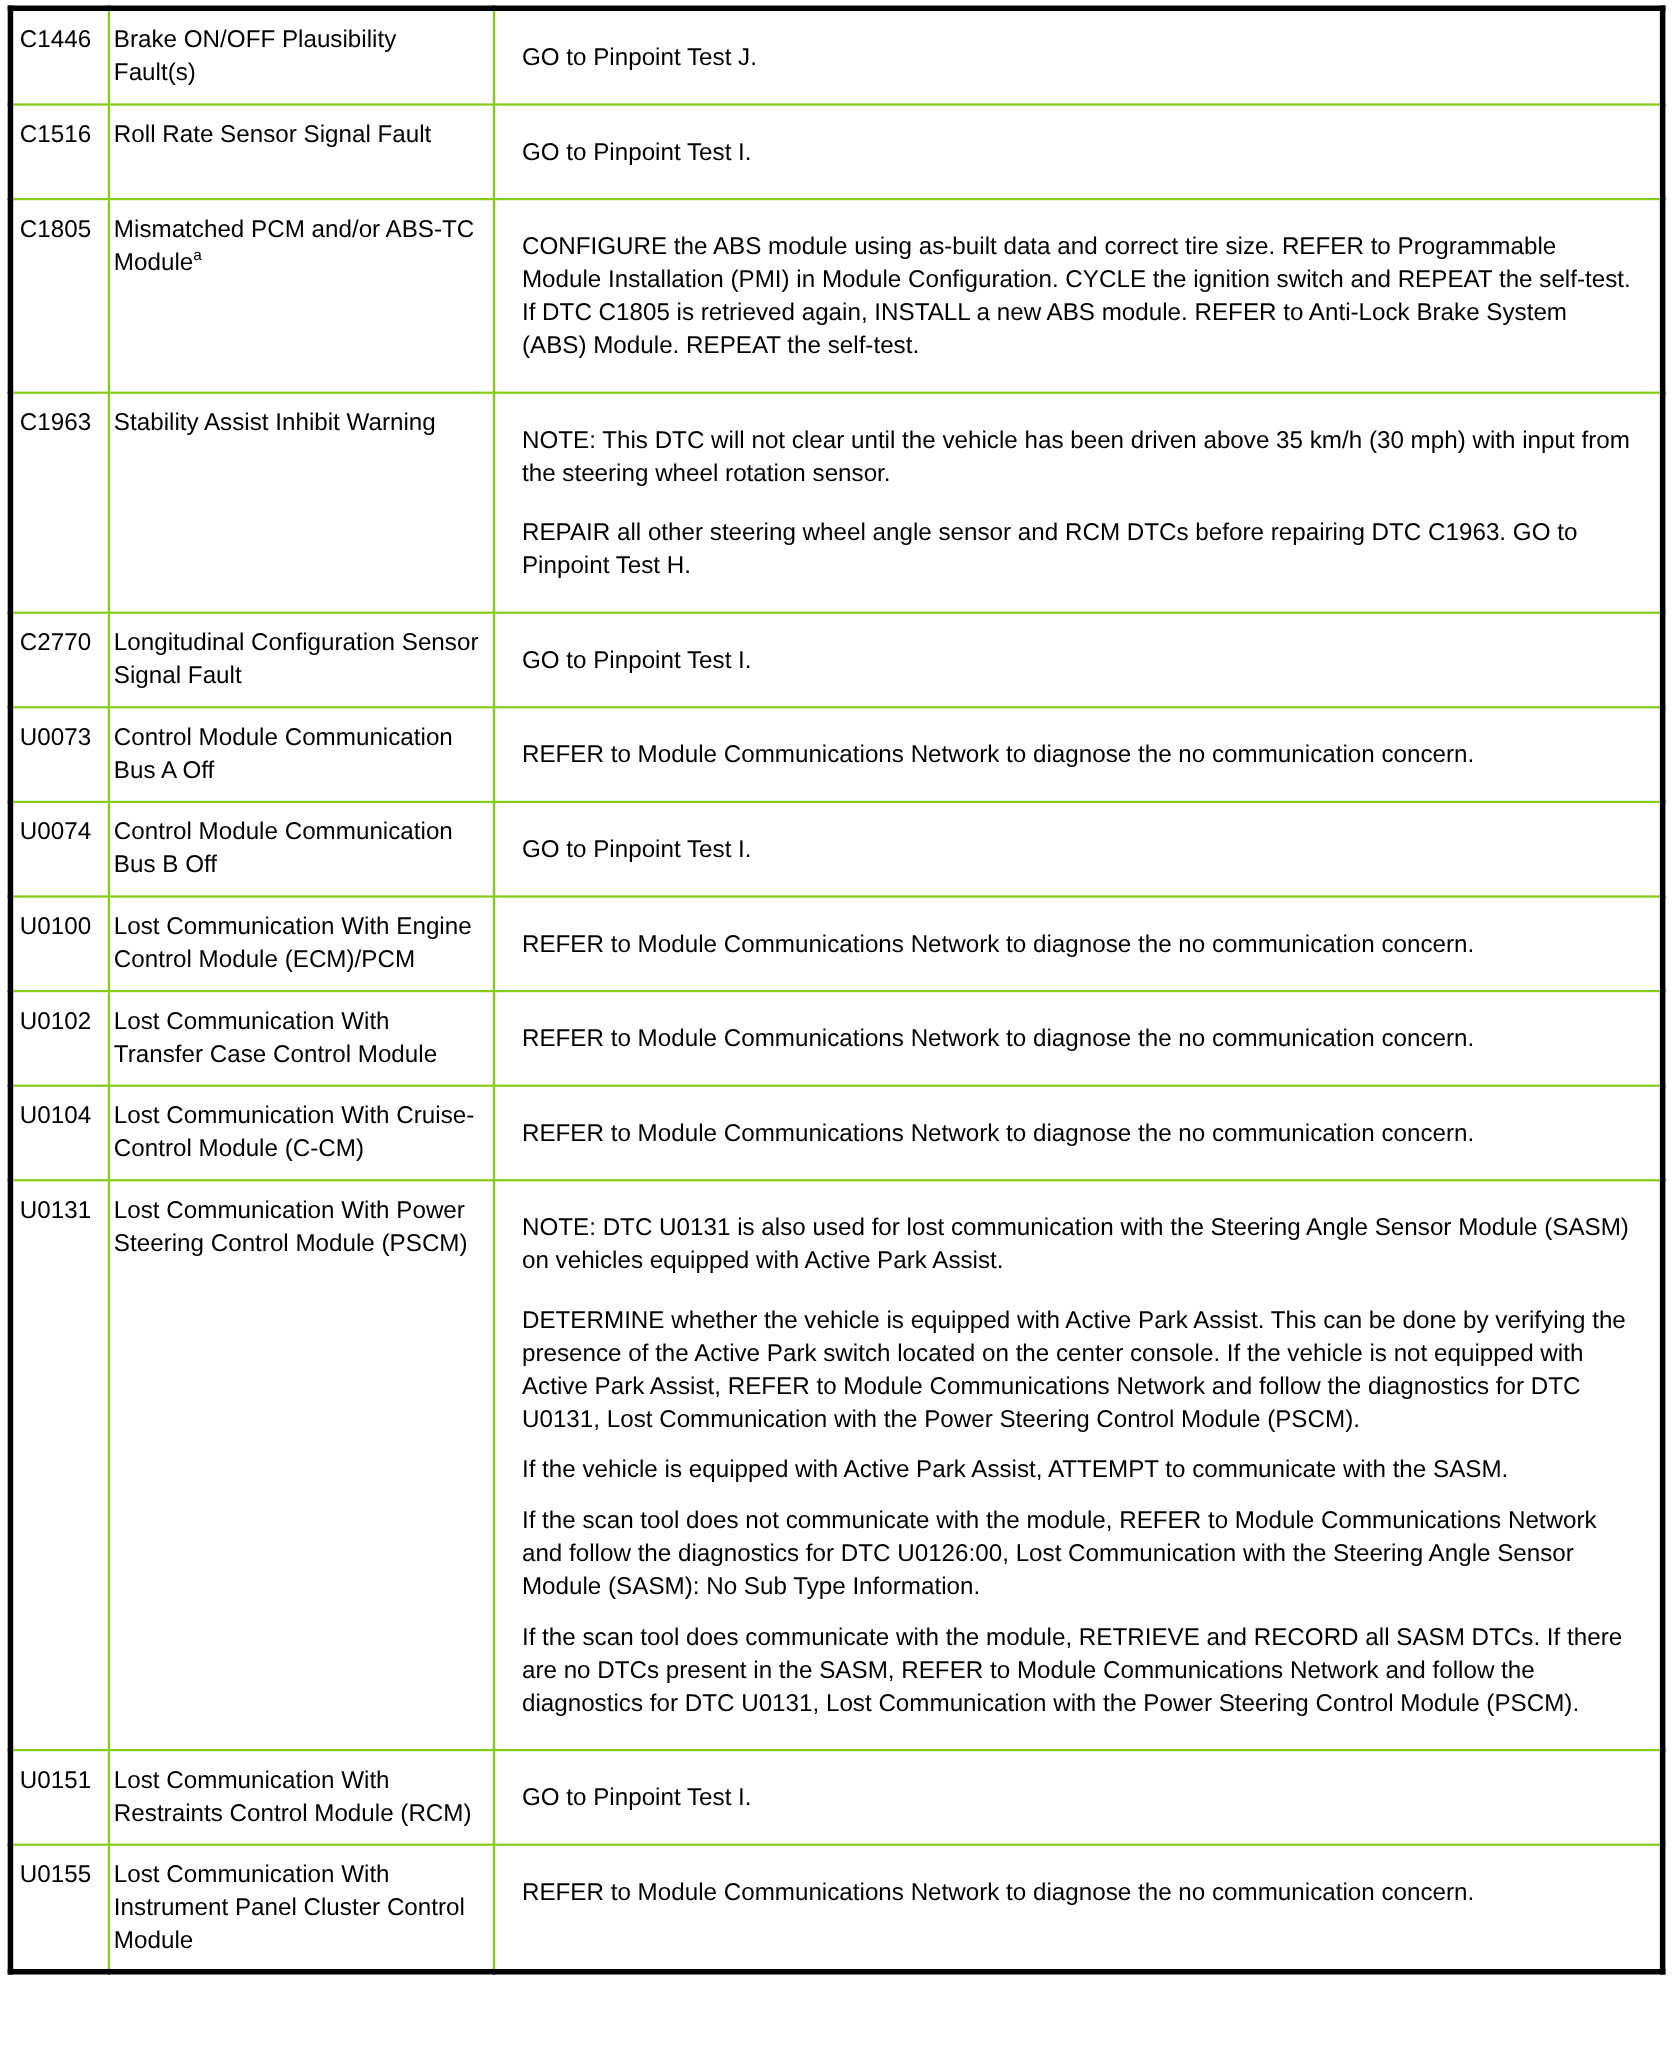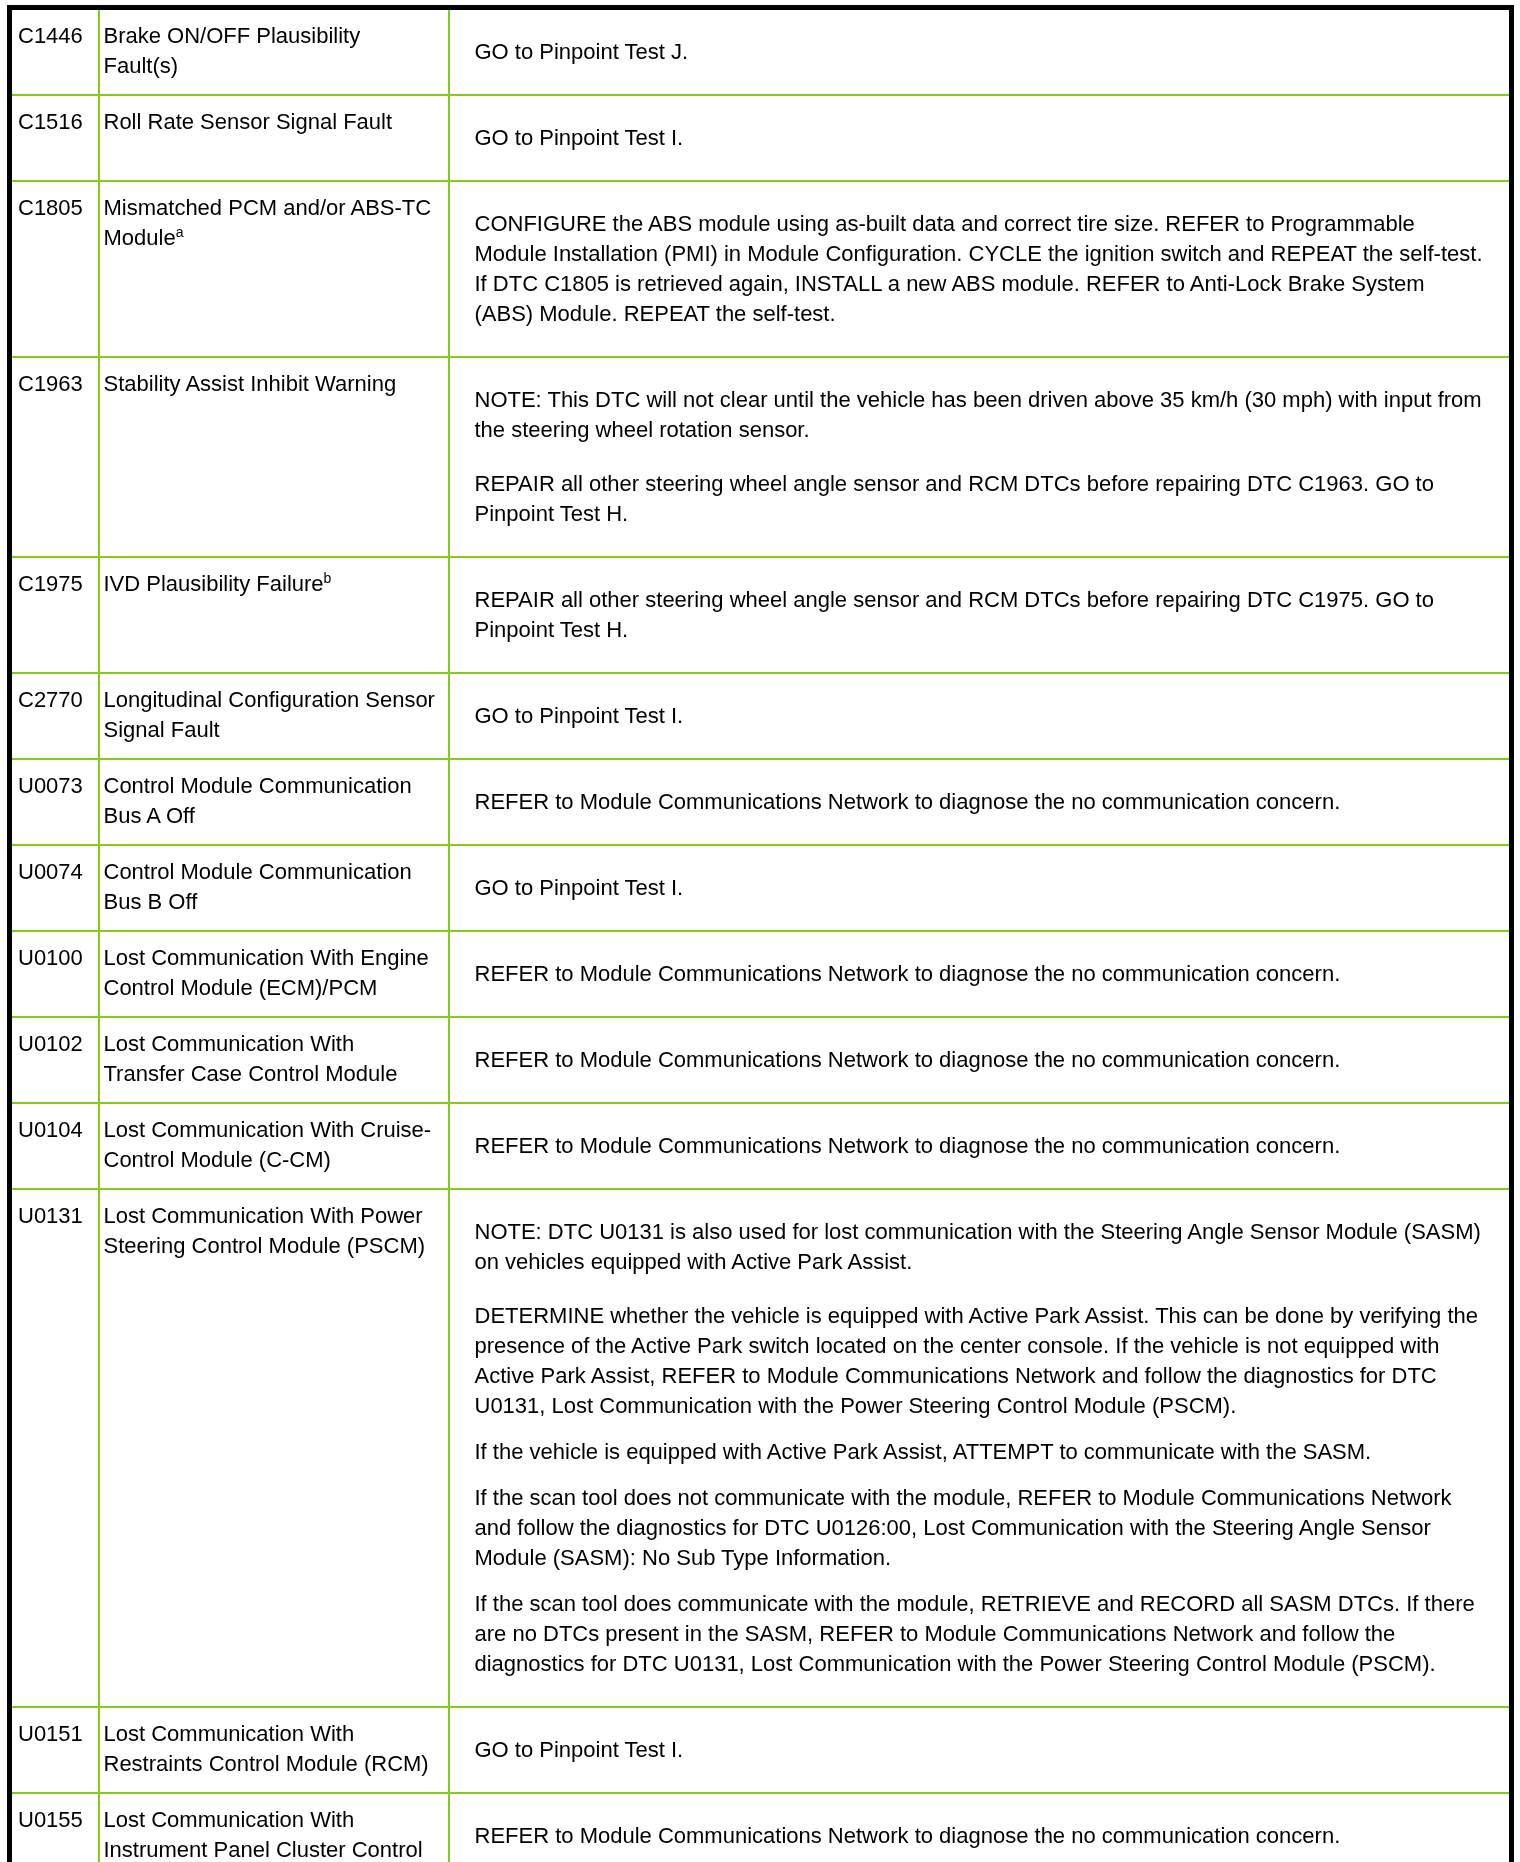--- a/index.html
+++ b/index.html
@@ -93,27 +93,20 @@
 
   <tr>
     <td class="code"><span>C1963</span></td>
     <td class="desc"><span>Stability Assist Inhibit Warning</span><sup></sup></td>
     <td class="action">
           <div class="para"><b>NOTE:</b><span> This DTC will not clear until the vehicle has been driven above 35 km/h (30 mph) with input from the steering wheel rotation sensor.</span></div>
           <div class="para gap"><span>REPAIR all other steering wheel angle sensor and RCM DTCs before repairing DTC C1963. GO to Pinpoint Test H.</span></div>
         </td>
   </tr>
 
-  <tr>
-    <td class="code"><span>C1975</span></td>
-    <td class="desc"><span>IVD Plausibility Failure</span><sup>b</sup></td>
-    <td class="action">
-          <div class="para"><span>REPAIR all other steering wheel angle sensor and RCM DTCs before repairing DTC C1975. GO to Pinpoint Test H.</span></div>
-        </td>
-  </tr>
 
   <tr>
     <td class="code"><span>C2770</span></td>
     <td class="desc"><span>Longitudinal Configuration Sensor Signal Fault</span><sup></sup></td>
     <td class="action">
           <div class="para"><span>GO to Pinpoint Test I.</span></div>
         </td>
   </tr>
 
   <tr>

